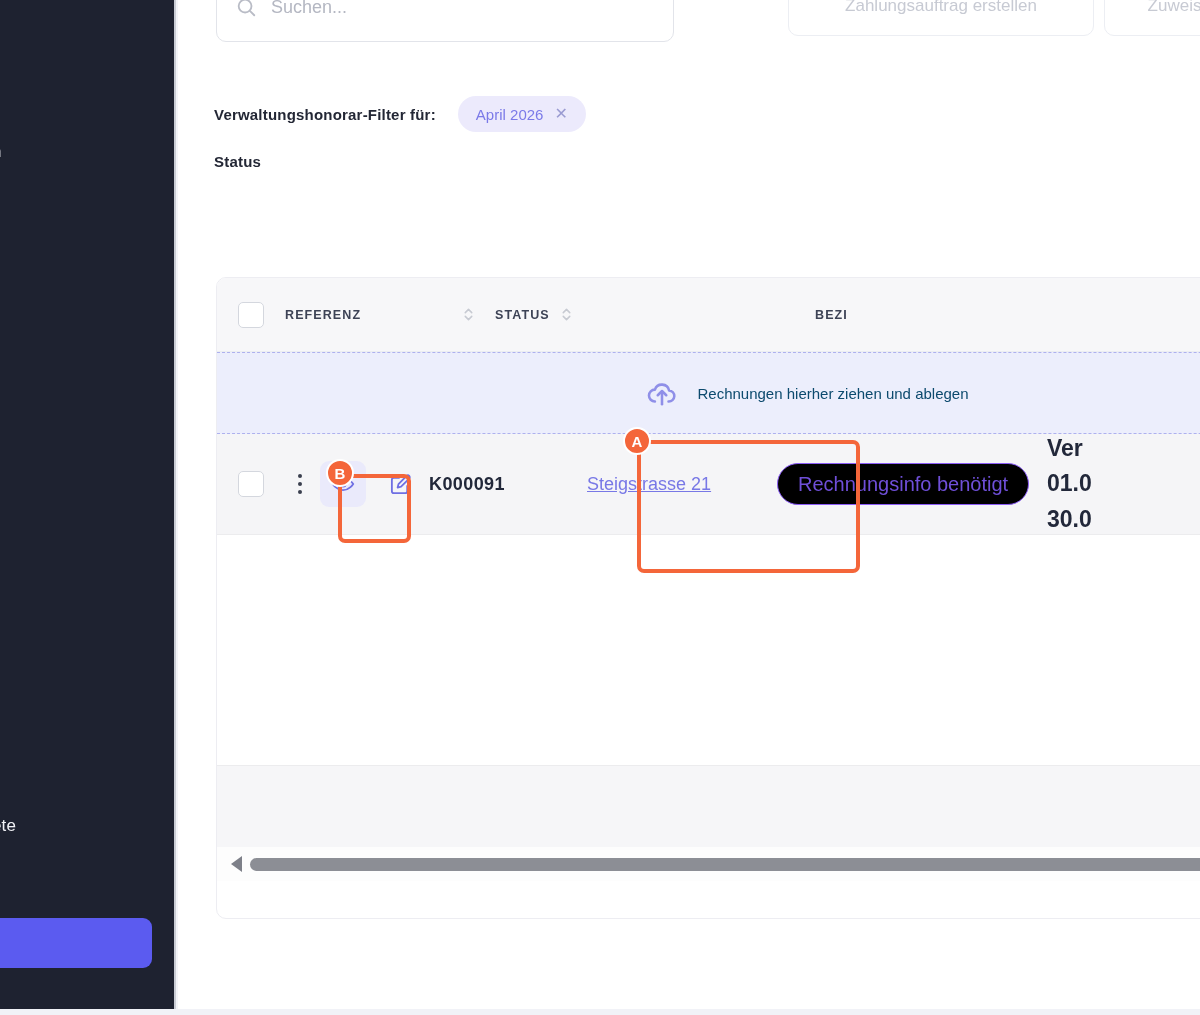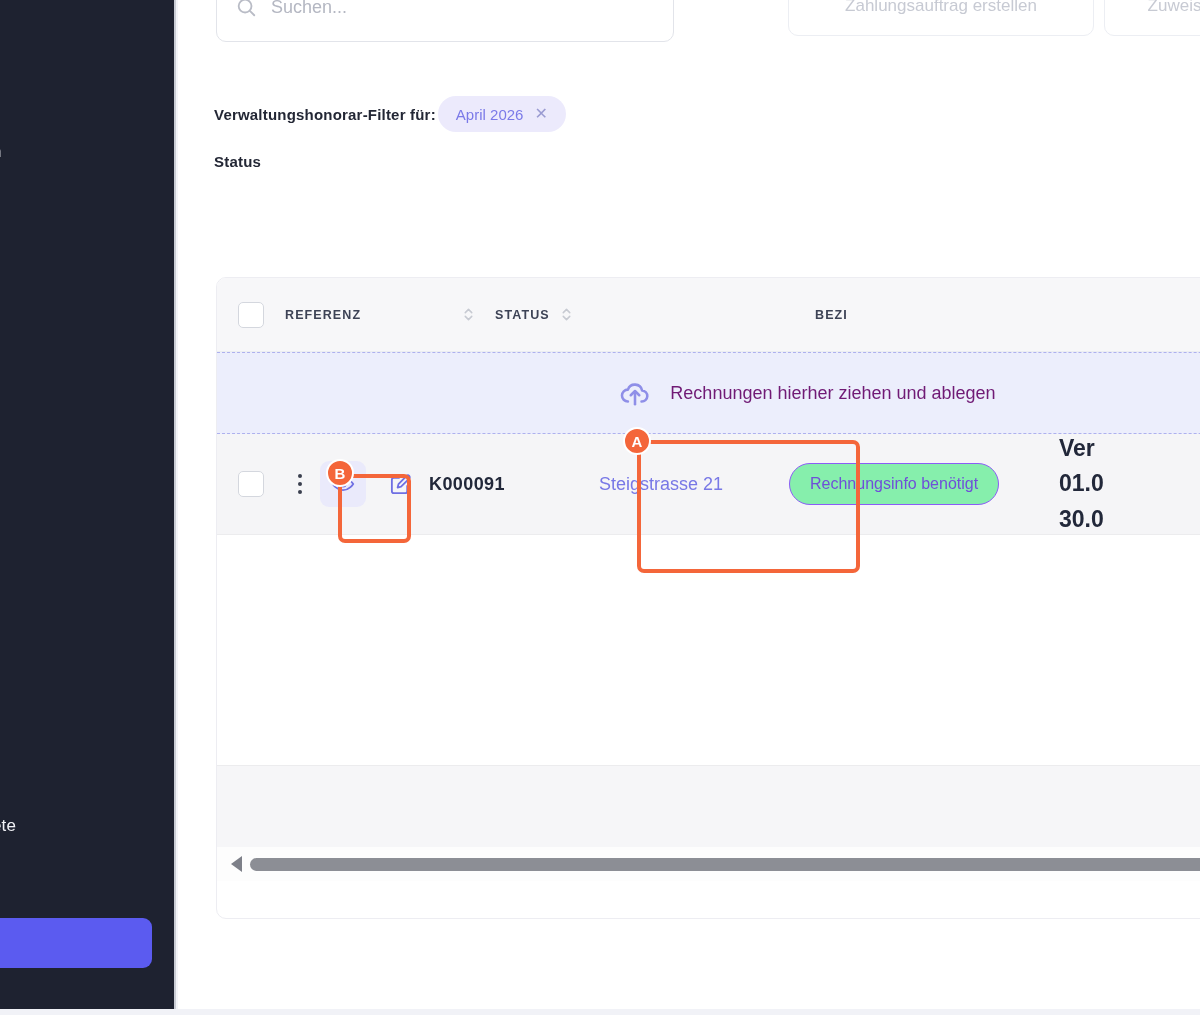--- a/index.html
+++ b/index.html
@@ -53,21 +53,21 @@
     border: 1px solid #eceef3; border-radius: 10px; background: #fff;
     display: flex; align-items: center; justify-content: center;
     color: #c7cad3; font-size: 17px; white-space: nowrap; padding: 0 22px;
   }
   #btn-zahlungsauftrag { left: 610px; width: 306px; }
   #btn-zuweisen        { left: 926px; width: 160px; overflow: hidden; }
 
   
   .filter-row {
     position: absolute; left: 36px; top: 96px;
-    display: flex; align-items: center; gap: 2px;
+    display: flex; align-items: center; gap: 22px;
   }
   .filter-label { font-size: 15px; font-weight: bold; color: #232735; letter-spacing:.2px;}
   .chip {
     display: flex; align-items: center; gap: 11px;
     background: #eceafc; border-radius: 18px; height: 36px; padding: 0 18px;
     color: #7b7ae8; font-size: 15px;
   }
   .chip-x { color: #9a9bd2; font-size: 16px; cursor: pointer; line-height: 1; }
 
   
@@ -105,39 +105,39 @@
     width: 26px; height: 26px; border: 1px solid #d4d7de; border-radius: 5px;
     background: #fff; flex: none;
   }
 
   .dropzone {
     height: 82px; margin: 0 0; background: #eceefc;
     border-top: 1px dashed #aeb1ee; border-bottom: 1px dashed #aeb1ee;
     display: flex; align-items: center; justify-content: center; gap: 18px;
   }
   .dz-icon { width: 34px; height: 34px; color: #8f8fe8; }
-  .dz-text { color: #701a75; font-size: 18px; white-space: nowrap; }
+  .dz-text { color: #0c4a6e; font-size: 15px; white-space: nowrap; }
 
   .trow {
     display: flex; align-items: center; height: 101px;
     background: #f5f5f7; border-bottom: 1px solid #ececee;
   }
   .kebab { width: 4px; height: 20px; display:flex; flex-direction:column; justify-content:space-between; }
   .kebab i { display:block; width:4px; height:4px; border-radius:50%; background:#3a3f4e; }
   .icon-btn {
     width: 46px; height: 46px; border-radius: 9px;
     display: flex; align-items: center; justify-content: center; color: #6f6fe3;
   }
   .icon-btn.active { background: #eaeafb; }
   .ref { font-size: 18px; font-weight: bold; color: #22283a; letter-spacing: .4px; }
   .lieg { font-size: 18px; color: #7878e6; }
   .status-pill {
     border: 1.6px solid #8b5cf6; border-radius: 22px; height: 42px;
     display: inline-flex; align-items: center; padding: 0 20px;
-    color: #6f4fd8; font-size: 16px; background: #86efac; white-space: nowrap; text-align: center;
+    color: #6f4fd8; font-size: 20px; background: #000000; white-space: nowrap; text-align: center;
   }
   .bezcell { font-size: 23px; font-weight: bold; color: #22283a; line-height: 1.55; }
 
   .tbody-empty { height: 230px; background: #fff; }
 
   .tfoot {
     height: 82px; background: #f6f6f8; border-top: 1px solid #ececee;
     display: flex; align-items: center; justify-content: flex-end;
     padding-right: 0px;
   }
@@ -253,21 +253,21 @@
         </div>
         <div style="width:58px; display:flex; justify-content:center;">
           <span class="icon-btn">
             <svg width="23" height="23" viewBox="0 0 24 24" fill="none" stroke="currentColor" stroke-width="1.9" stroke-linecap="round" stroke-linejoin="round">
               <path d="M19 13.5V19a2 2 0 0 1-2 2H5a2 2 0 0 1-2-2V7a2 2 0 0 1 2-2h5.5"></path>
               <path d="M18.4 3.1a1.9 1.9 0 0 1 2.7 2.7L12.6 14.3l-3.6.9.9-3.6 8.5-8.5Z"></path>
             </svg>
           </span>
         </div>
         <div style="width:130px;" class="ref">K000091</div>
-        <div style="width:180px; margin-left:40px;" class="lieg">Steigstrasse 21</div>
+        <div style="width:180px; margin-left:28px;text-decoration:underline;" class="lieg">Steigstrasse 21</div>
         <div style="width:240px; margin-left:10px;">
           <span class="status-pill">Rechnungsinfo benötigt</span>
         </div>
         <div class="bezcell" style="margin-left:30px;">
           <div>Ver</div>
           <div>01.0</div>
           <div>30.0</div>
         </div>
       </div>
 

